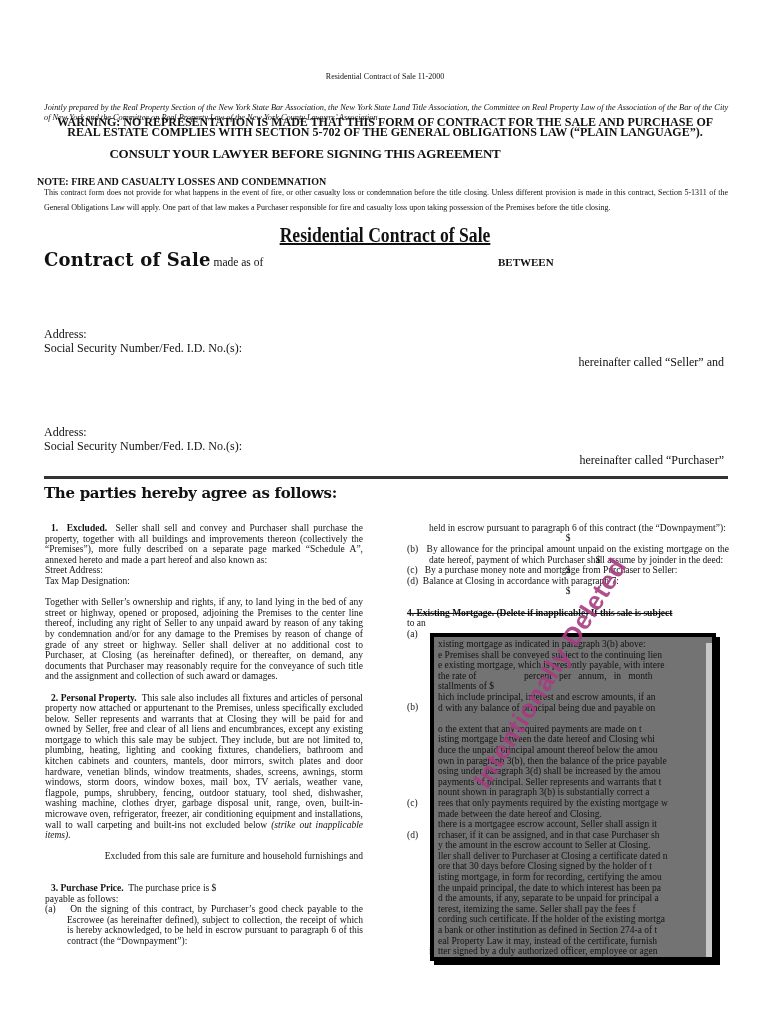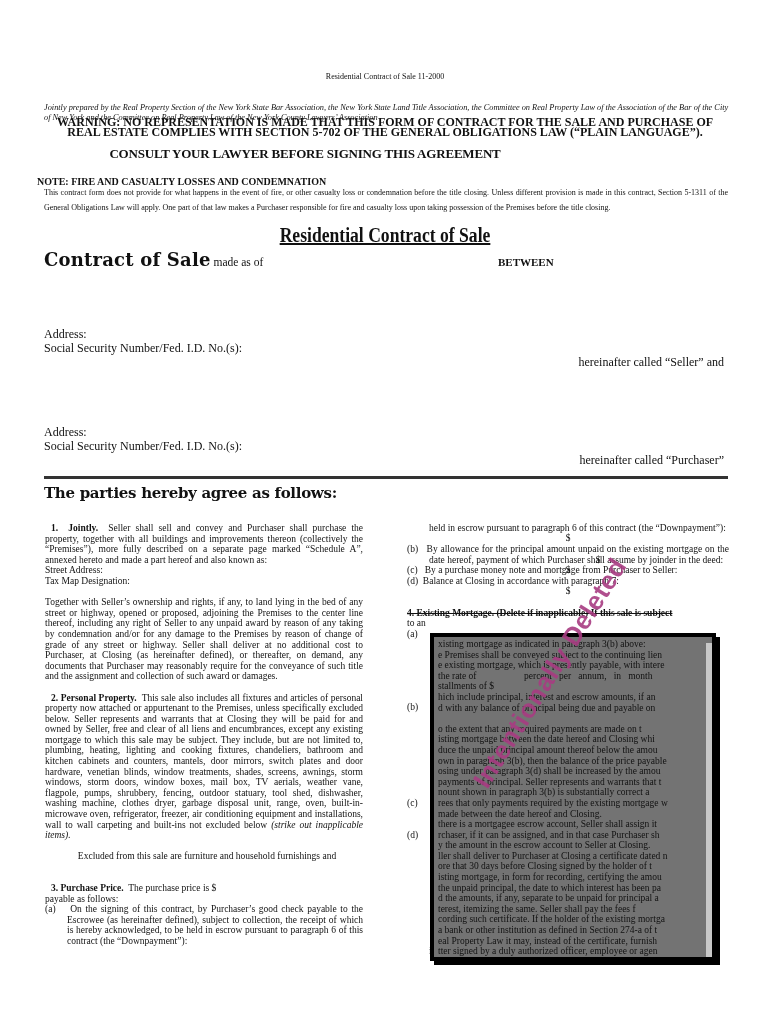--- a/index.html
+++ b/index.html
@@ -79,32 +79,32 @@
   <div>Address:</div>
   <div>Social Security Number/Fed. I.D. No.(s):</div>
 </div>
 <div class="abs party-role" style="top:453px; right:46px;">hereinafter called “Purchaser”</div>
 
 <div class="abs divider"></div>
 <div class="abs agree">The parties hereby agree as follows:</div>
 
 <div class="abs col col-left">
   <p class="indent">
-    <b>1.</b>&nbsp;&nbsp;<b>Jointly.</b>&nbsp; <span>Seller shall sell and convey and Purchaser shall purchase the property, together with all buildings and improvements thereon (collectively the “Premises”), more fully described on a separate page marked “Schedule A”, annexed hereto and made a part hereof and also known as:</span>
+    <b>1.</b>&nbsp;&nbsp;<b>Excluded.</b>&nbsp; <span>Seller shall sell and convey and Purchaser shall purchase the property, together with all buildings and improvements thereon (collectively the “Premises”), more fully described on a separate page marked “Schedule A”, annexed hereto and made a part hereof and also known as:</span>
   </p>
   <p>Street Address:</p>
   <p>Tax Map Designation:</p>
   <div class="gap"></div>
   <p>Together with Seller’s ownership and rights, if any, to land lying in the bed of any street or highway, opened or proposed, adjoining the Premises to the center line thereof, including any right of Seller to any unpaid award by reason of any taking by condemnation and/or for any damage to the Premises by reason of change of grade of any street or highway. Seller shall deliver at no additional cost to Purchaser, at Closing (as hereinafter defined), or thereafter, on demand, any documents that Purchaser may reasonably require for the conveyance of such title and the assignment and collection of such award or damages.</p>
   <div class="gap"></div>
   <p class="indent">
     <b>2.</b> <b>Personal Property.</b>&nbsp; <span>This sale also includes all fixtures and articles of personal property now attached or appurtenant to the Premises, unless specifically excluded below. Seller represents and warrants that at Closing they will be paid for and owned by Seller, free and clear of all liens and encumbrances, except any existing mortgage to which this sale may be subject. They include, but are not limited to, plumbing, heating, lighting and cooking fixtures, chandeliers, bathroom and kitchen cabinets and counters, mantels, door mirrors, switch plates and door hardware, venetian blinds, window treatments, shades, screens, awnings, storm windows, storm doors, window boxes, mail box, TV aerials, weather vane, flagpole, pumps, shrubbery, fencing, outdoor statuary, tool shed, dishwasher, washing machine, clothes dryer, garbage disposal unit, range, oven, built-in-microwave oven, refrigerator, freezer, air conditioning equipment and installations, wall to wall carpeting and built-ins not excluded below</span> <i>(strike out inapplicable items).</i>
   </p>
   <div class="gap"></div>
-  <p class="indent" style="text-align:center;">Excluded from this sale are furniture and household furnishings and</p>
+  <p class="indent" style="text-align:right;">Excluded from this sale are furniture and household furnishings and</p>
   <div class="gap2"></div>
   <p class="indent" style="text-align:left;">
     <b>3.</b> <b>Purchase Price.</b>&nbsp; <span>The purchase price is $</span>
   </p>
   <p>payable as follows:</p>
   <p class="hang"><span>(a)</span>&nbsp;&nbsp;&nbsp; <span style="display:inline;">On the signing of this contract, by Purchaser’s good check payable to the Escrowee (as hereinafter defined), subject to collection, the receipt of which is hereby acknowledged, to be held in escrow pursuant to paragraph 6 of this contract (the “Downpayment”):</span></p>
 </div>
 
 <div class="abs col col-right">
   <p class="sub" style="height:21px; overflow:hidden;">held in escrow pursuant to paragraph 6 of this contract (the “Downpayment”):</p>

